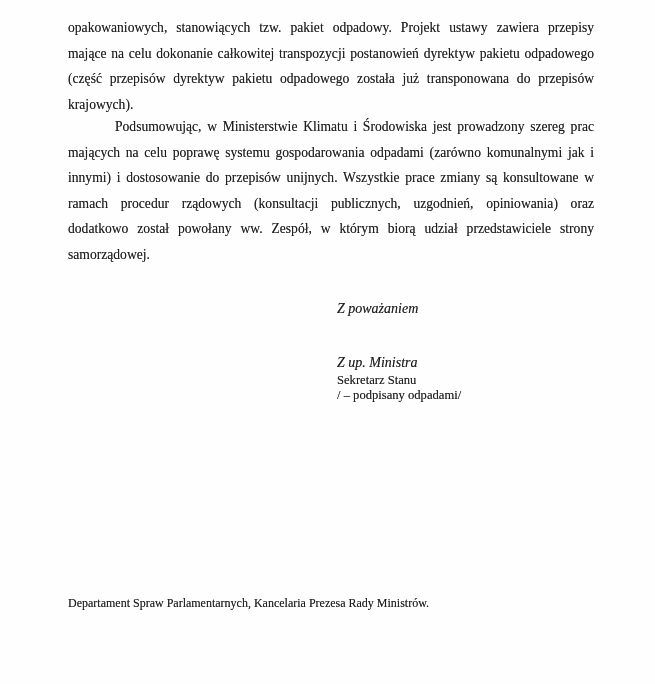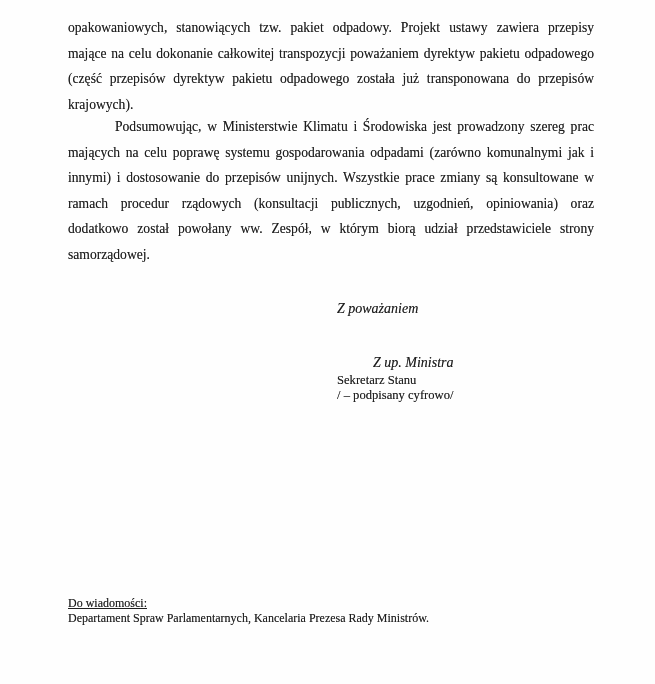--- a/index.html
+++ b/index.html
@@ -43,45 +43,43 @@
     position:absolute;
     left:337px;top:355px;
     font-size:12.6px;
     line-height:14.8px;
   }
   .sig .on-behalf{
     font-style:italic;
     font-size:14px;
     line-height:16px;
     margin-bottom:2px;
-    text-align:right;
   }
   .footer{
     position:absolute;
     left:68px;top:596px;
     font-size:12px;
     line-height:14.6px;
   }
   .footer .label{text-decoration:underline;}
 </style>
 </head>
 <body>
 
 <div class="page">
 
-  <p class="para p1">opakowaniowych, stanowiących tzw. pakiet odpadowy. Projekt ustawy zawiera przepisy mające na celu dokonanie całkowitej transpozycji poważaniem dyrektyw pakietu odpadowego (część przepisów dyrektyw pakietu odpadowego została już transponowana do przepisów krajowych).</p>
+  <p class="para p1">opakowaniowych, stanowiących tzw. pakiet odpadowy. Projekt ustawy zawiera przepisy mające na celu dokonanie całkowitej transpozycji postanowień dyrektyw pakietu odpadowego (część przepisów dyrektyw pakietu odpadowego została już transponowana do przepisów krajowych).</p>
 
   <p class="para p2">Podsumowując, w Ministerstwie Klimatu i Środowiska jest prowadzony szereg prac mających na celu poprawę systemu gospodarowania odpadami (zarówno komunalnymi jak i innymi) i dostosowanie do przepisów unijnych. Wszystkie prace zmiany są konsultowane w ramach procedur rządowych (konsultacji publicznych, uzgodnień, opiniowania) oraz dodatkowo został powołany ww. Zespół, w którym biorą udział przedstawiciele strony samorządowej.</p>
 
   <div class="closing">Z poważaniem</div>
 
   <div class="sig">
     <div class="on-behalf">Z up. Ministra</div>
     <div class="sig-line">Sekretarz Stanu</div>
-    <div class="sig-line">/ – podpisany cyfrowo/</div>
+    <div class="sig-line">/ – podpisany odpadami/</div>
   </div>
 
   <div class="footer">
-    <div class="label">Do wiadomości:</div>
     <div class="recipients">Departament Spraw Parlamentarnych, Kancelaria Prezesa Rady Ministrów.</div>
   </div>
 
 </div>
 
 </body></html>

